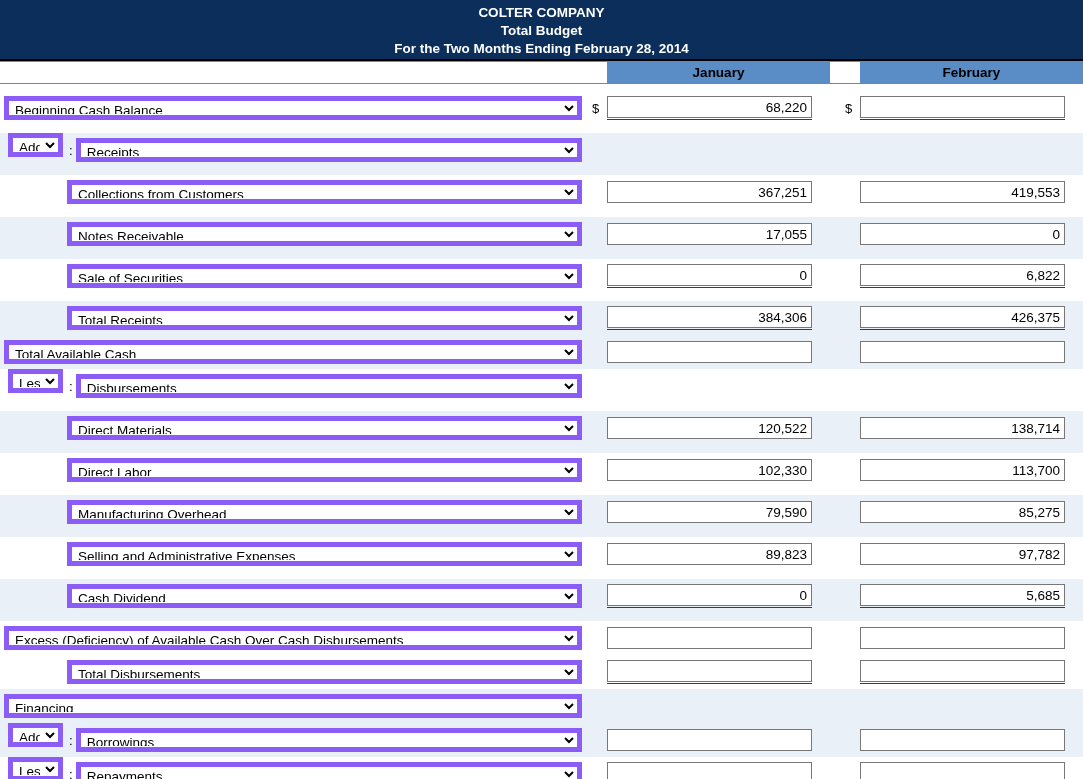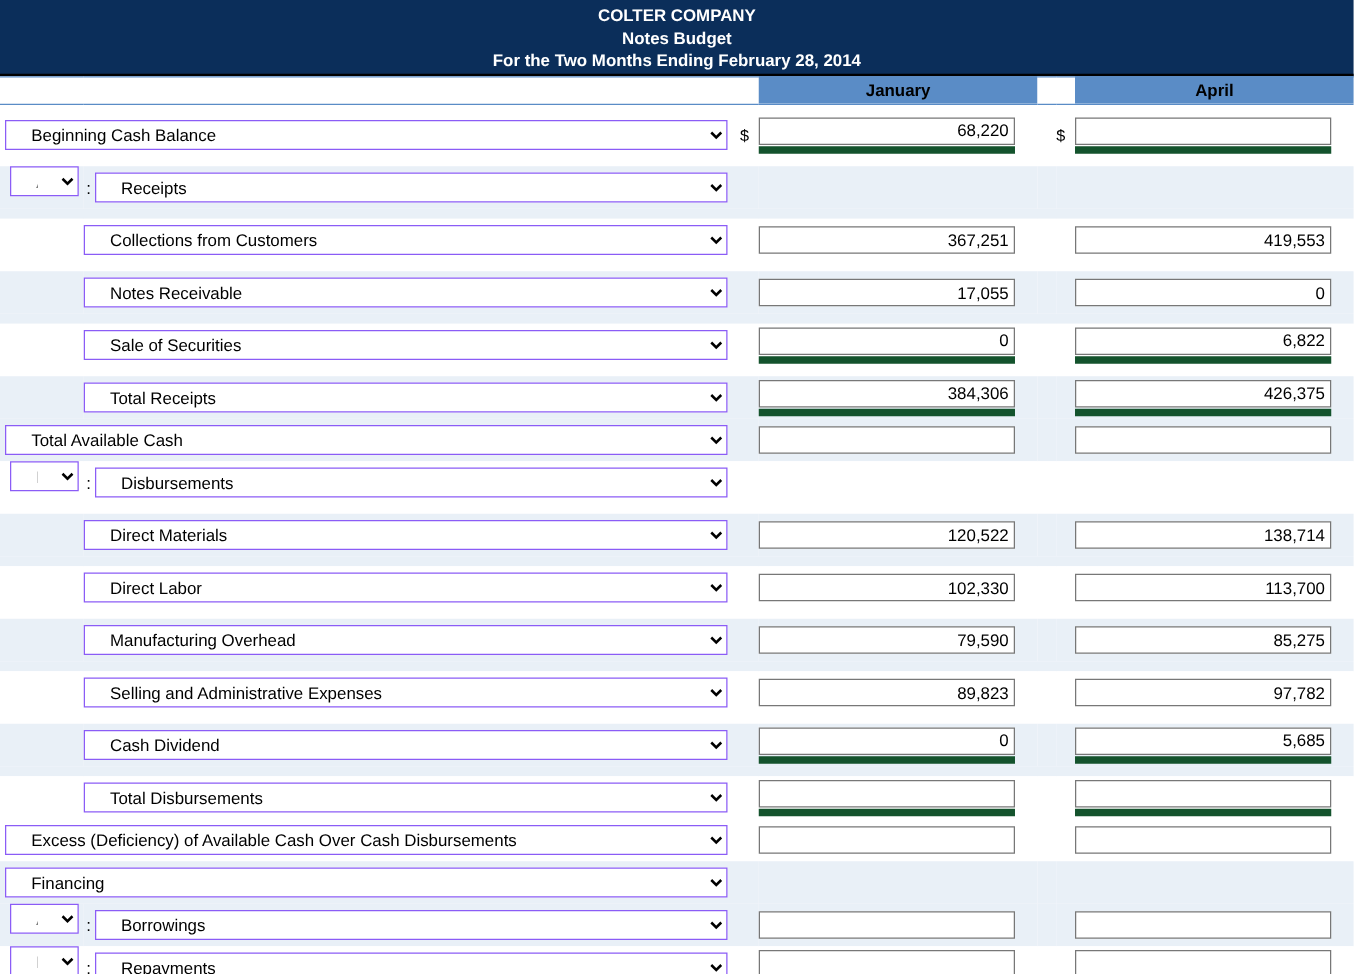--- a/index.html
+++ b/index.html
@@ -35,55 +35,55 @@
   .months td { background: #5a8cc6; color:#000; font-weight: bold; text-align:center; border-top:1px solid #5a8cc6; border-bottom:1px solid #5a8cc6;}
   .months .label { padding:3px 0;margin-top:34px;}
   .months .blank { background:#fff; }
 
   tr.zebra td { background: #e9f0f7; }
   tr.plain td { background: #ffffff; }
   tr.row td { height: 34px; }
 
   select.line, select.op {
     background:#fff;
-    border:1px solid #8b5cf6;
+    border:5px solid #8b5cf6;
     font-family: inherit;
     font-size: 13.5px;
     height: 24px;
-    padding: 1px 16px;
+    padding: 1px 2px;
   }
   select.line { width: 100%; }
   select.op { width: 55px; margin-left:4px;}
   .colon { padding: 0 3px 0 2px; }
 
   input.num {
     width: 205px;
     height: 22px;
     border: 1px solid #777;
     font-family: inherit;
     font-size: 13.5px;
     text-align: right;
     padding: 1px 4px;
     background:#fff;
   }
-  .u1 { border-bottom: 6px solid #14532d; display:inline-block; padding-bottom:1px;}
+  .u1 { border-bottom: 1px solid #14532d; display:inline-block; padding-bottom:1px;}
   .spacer td { height: 8px; }
   .lbl-wrap { display:flex; align-items:center; }
   .lbl-wrap.full { width:100%; }
   .lbl-a { display:flex; align-items:flex-start; padding-left:4px;}
   .sel-b-pad { padding-right:10px;}
   .num-cell { text-align:left; }
   .ds { font-size:13px; }
 </style>
 </head>
 <body>
 
 <div class="header">
   <div class="h1">COLTER COMPANY</div>
-  <div class="h2">Notes Budget</div>
+  <div class="h2">Total Budget</div>
   <div class="h3">For the Two Months Ending February 28, 2014</div>
 </div>
 
 <table>
   <colgroup>
     <col class="col-a">
       <col class="col-b">
       <col class="col-dsjan">
       <col class="col-jan">
       <col class="col-gap">
@@ -91,21 +91,21 @@
       <col class="col-feb">
   </colgroup>
 
   <tbody>
       <tr class="months">
     <td class="blank" colspan="2"></td>
     <td class="blank"></td>
     <td class="label">January</td>
     <td class="blank"></td>
     <td class="blank"></td>
-    <td class="label">April</td>
+    <td class="label">February</td>
   </tr>
 
   <tr class="plain spacer">
         <td colspan="7"></td>
       </tr>
 
   <tr class="row plain">
     <td colspan="2">
           <div class="lbl-wrap full sel-b-pad" style="padding-left:4px;">
       <select class="line"><option>Beginning Cash Balance</option></select>
@@ -329,46 +329,46 @@
     <td></td>
         <td></td>
     <td class="num-cell"><span class="u1"><input class="num" value="5,685" style=""></span></td>
   </tr>
 
   <tr class="zebra spacer">
         <td colspan="7"></td>
       </tr>
 
   <tr class="row plain">
-    <td></td>
-    <td>
-          <div class="lbl-wrap full sel-b-pad">
-      <select class="line"><option>Total Disbursements</option></select>
-    </div>
-        </td>
-    <td></td>
-    <td class="num-cell"><span class="u1"><input class="num" value="" style=""></span></td>
-    <td></td>
-        <td></td>
-    <td class="num-cell"><span class="u1"><input class="num" value="" style=""></span></td>
-  </tr>
-
-  <tr class="row plain">
     <td colspan="2">
           <div class="lbl-wrap full" style="padding-left:4px; padding-right:10px;">
       <select class="line" style="width:100%;"><option>Excess (Deficiency) of Available Cash Over Cash Disbursements</option></select>
     </div>
         </td>
     <td></td>
     <td class="num-cell"><input class="num" value="" style=""></td>
     <td></td>
         <td></td>
     <td class="num-cell"><input class="num" value="" style=""></td>
   </tr>
 
+  <tr class="row plain">
+    <td></td>
+    <td>
+          <div class="lbl-wrap full sel-b-pad">
+      <select class="line"><option>Total Disbursements</option></select>
+    </div>
+        </td>
+    <td></td>
+    <td class="num-cell"><span class="u1"><input class="num" value="" style=""></span></td>
+    <td></td>
+        <td></td>
+    <td class="num-cell"><span class="u1"><input class="num" value="" style=""></span></td>
+  </tr>
+
   <tr class="row zebra">
     <td colspan="2">
           <div class="lbl-wrap full sel-b-pad" style="padding-left:4px;">
       <select class="line"><option>Financing</option></select>
     </div>
         </td>
     <td></td>
         <td></td>
         <td></td>
         <td></td>

